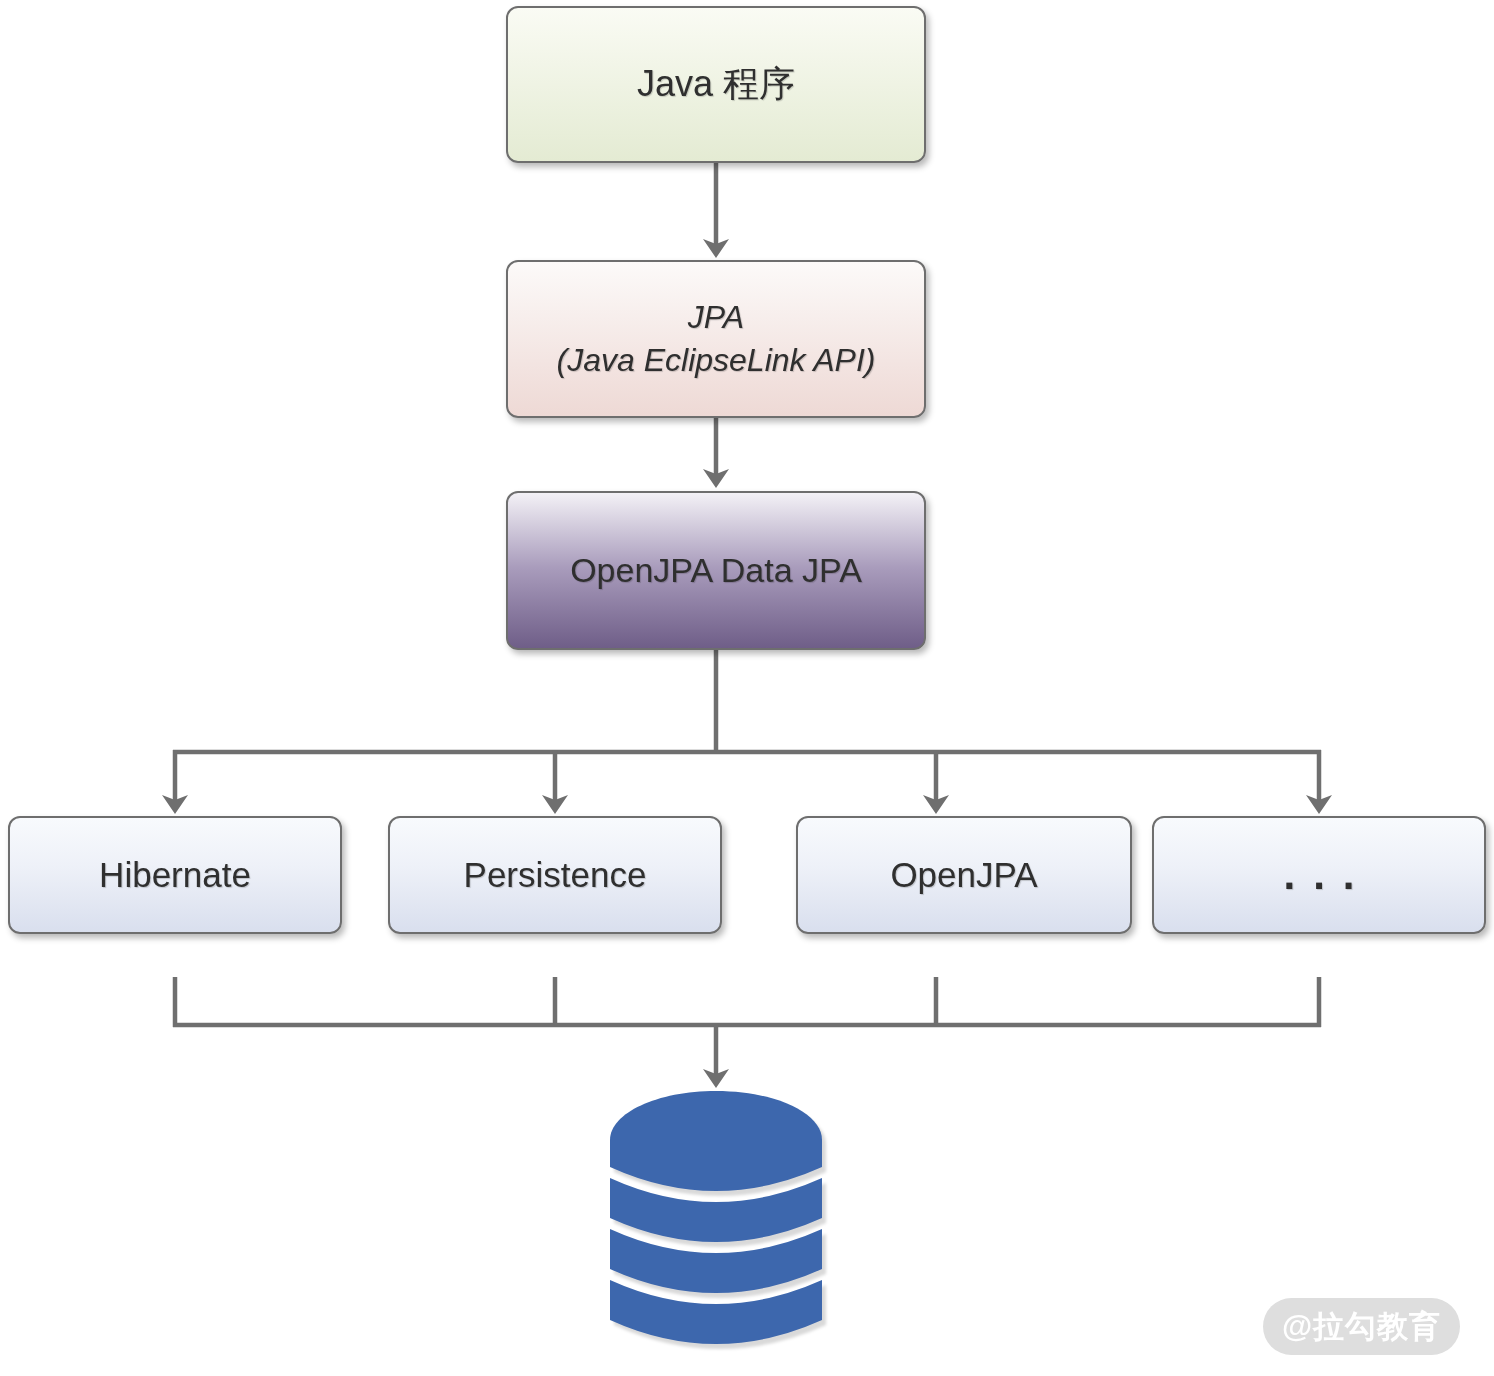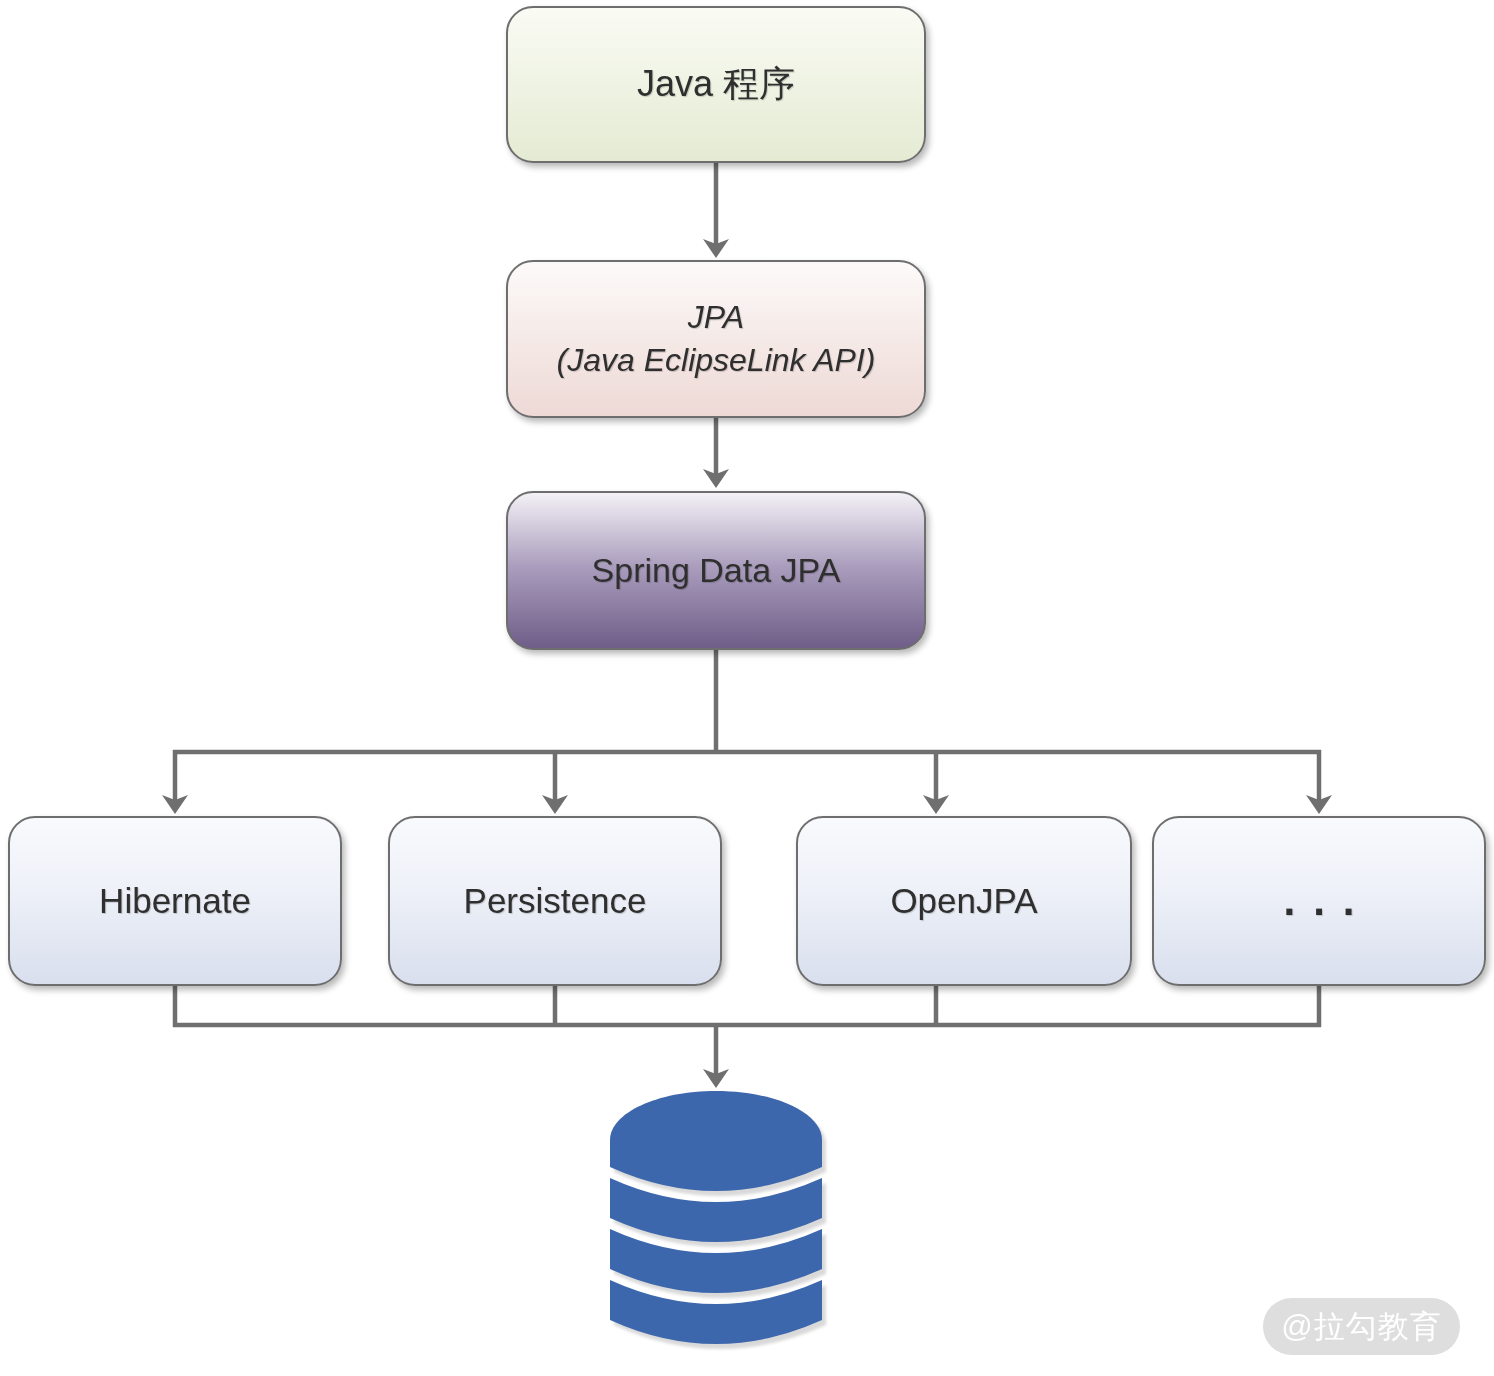--- a/index.html
+++ b/index.html
@@ -32,21 +32,21 @@
     stroke: none;
   }
   .db-piece {
     fill: var(--database, #3d67ad);
     filter: drop-shadow(4px 5px 1.5px rgba(0,0,0,0.15));
   }
   .node {
     position: absolute;
     box-sizing: border-box;
     border: 2.5px solid var(--node-border, #6e6e6e);
-    border-radius: 27px;
+    border-radius: 12px;
     display: flex;
     flex-direction: column;
     align-items: center;
     justify-content: center;
     text-align: center;
     color: #2f2f2f;
     font-size: 34px;
     box-shadow: 3px 4px 6px rgba(0,0,0,0.28);
     z-index: 1;
     text-shadow: 1px 1px 1px rgba(0,0,0,0.18);
@@ -61,21 +61,21 @@
     background: linear-gradient(180deg, var(--jpa-top, #fcfaf9) 0%, var(--jpa-bottom, #eed9d5) 100%);
     font-size: 32px;
     line-height: 1.35;
     font-style: italic;
   }
   .node-spring {
     left: 506px; top: 491px; width: 420px; height: 159px;
     background: linear-gradient(180deg, var(--spring-top, #f3f1f6) 0%, #a99cbc 48%, var(--spring-bottom, #6f5e88) 100%);
   }
   .node-impl {
-    top: 816px; height: 170px;
+    top: 816px; height: 118px;
     background: linear-gradient(180deg, var(--impl-top, #f8fafd) 0%, #eef1f8 42%, var(--impl-bottom, #d9dfee) 100%);
     font-size: 35px;
   }
   .node-hibernate   { left: 8px;    width: 334px; }
   .node-eclipselink { left: 388px;  width: 334px; }
   .node-openjpa     { left: 768px;  width: 336px; margin-left: 28px; }
   .node-others      { left: 1152px; width: 334px; }
   .node-others .label {
     font-weight: bold;
     font-size: 42px;
@@ -89,20 +89,21 @@
     background: var(--watermark-bg, #dedede);
     color: var(--watermark-text, #ffffff);
     border-radius: 29px;
     display: flex;
     align-items: center;
     justify-content: center;
     font-size: 31px;
     letter-spacing: 1px;
     z-index: 2;
     text-shadow: none;
+    font-weight: bold;
   }
 </style>
 </head>
 <body>
 
 <div id="canvas">
 
   <svg id="wires" viewBox="0 0 1494 1376" xmlns="http://www.w3.org/2000/svg">
 
     <path class="wire" d="M716,163 L716,246"></path>
@@ -141,21 +142,21 @@
   <div class="node node-java">
     <span class="label">Java 程序</span>
   </div>
 
   <div class="node node-jpa">
     <span class="label">JPA</span>
     <span class="label">(Java EclipseLink API)</span>
   </div>
 
   <div class="node node-spring">
-    <span class="label">Spring Data JPA</span>
+    <span class="label">OpenJPA Data JPA</span>
   </div>
 
   <div class="node node-impl node-hibernate">
     <span class="label">Hibernate</span>
   </div>
 
   <div class="node node-impl node-eclipselink">
     <span class="label">Persistence</span>
   </div>
 

